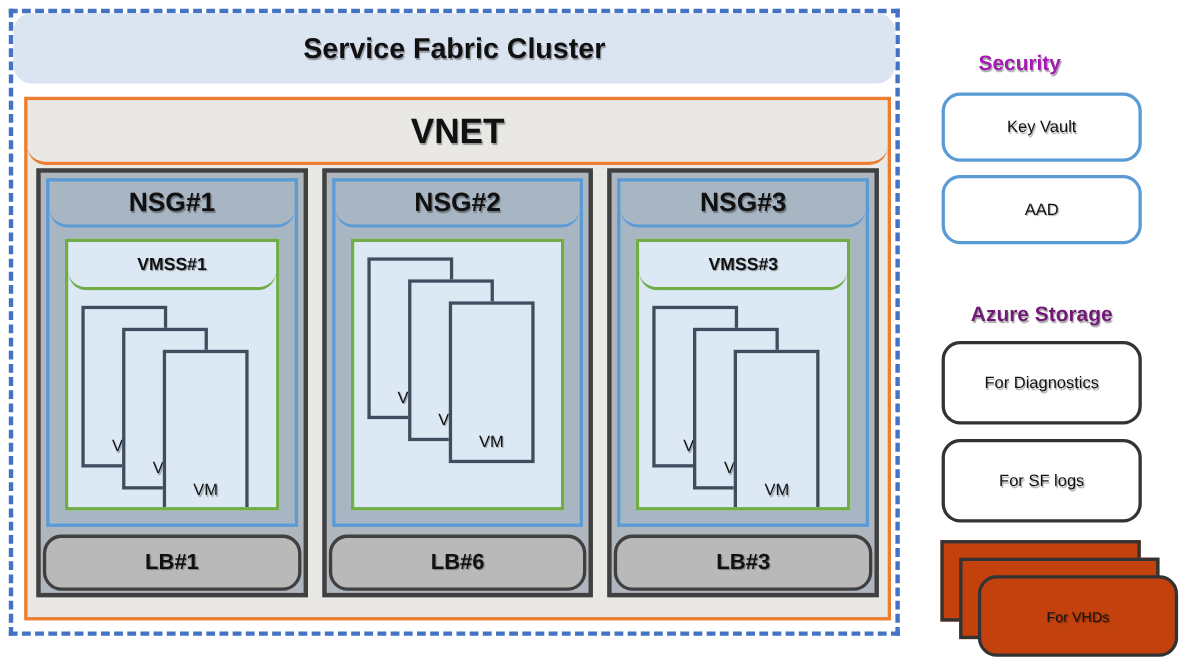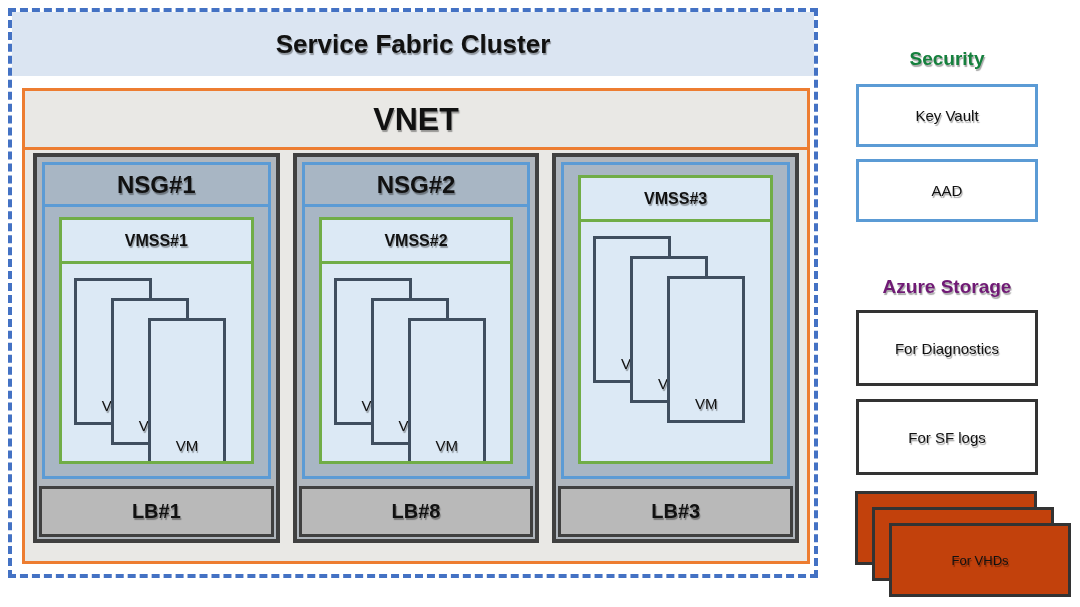--- a/index.html
+++ b/index.html
@@ -6,21 +6,21 @@
   html, body { background: #ffffff; }
   #canvas {
     position: relative;
     width: 1080px;
     height: 607px;
     background: #ffffff;
     font-family: "Liberation Sans", sans-serif;
     color: #111111;
     overflow: hidden;
   }
-  .shadowed { text-shadow: 1px 1.5px 1px rgba(0,0,0,0.35); }
+  .shadowed { text-shadow: 1px 1.5px 1px rgba(0,0,0,0.35); border-radius: 17px; }
 
   
   .cluster {
     position: absolute;
     left: 8px; top: 8px;
     width: 810px; height: 570px;
     border: 4px dashed #4472C4;
   }
   .cluster-title-band {
     position: absolute;
@@ -106,21 +106,21 @@
     font-size: 20px; font-weight: 600;
   }
 
   
   .side-heading {
     position: absolute;
     width: 182px;
     text-align: center;
     font-size: 19px; font-weight: bold;
   }
-  #security-heading { left: 856px; top: 48px; color: #15803d; }
+  #security-heading { left: 836px; top: 48px; color: #a21caf; }
   #storage-heading  { left: 856px; top: 276px; color: #701a75; }
   .side-box {
     position: absolute;
     width: 182px;
     background: #ffffff;
     display: flex; align-items: center; justify-content: center;
     font-size: 15px;
   }
   .blue-border { border: 3px solid #5B9BD5; }
   .dark-border { border: 3px solid #333333; }
@@ -171,39 +171,39 @@
               </div>
             </div>
           </div>
           <div class="lb shadowed">LB#1</div>
         </div>
 
         <div class="column">
           <div class="nsg">
             <div class="nsg-header shadowed">NSG#2</div>
             <div class="vmss">
-              <div class="vmss-header shadowed">VMSS#2</div>
               <div class="vm-area">
                 <div class="vm vm-1">
                   <div class="vm-label shadowed">VM</div>
                 </div>
                 <div class="vm vm-2">
                   <div class="vm-label shadowed">VM</div>
                 </div>
                 <div class="vm vm-3">
                   <div class="vm-label shadowed">VM</div>
                 </div>
               </div>
             </div>
           </div>
-          <div class="lb shadowed">LB#8</div>
+          <div class="lb shadowed">LB#6</div>
         </div>
 
         <div class="column">
           <div class="nsg">
+            <div class="nsg-header shadowed">NSG#3</div>
             <div class="vmss">
               <div class="vmss-header shadowed">VMSS#3</div>
               <div class="vm-area">
                 <div class="vm vm-1">
                   <div class="vm-label shadowed">VM</div>
                 </div>
                 <div class="vm vm-2">
                   <div class="vm-label shadowed">VM</div>
                 </div>
                 <div class="vm vm-3">

